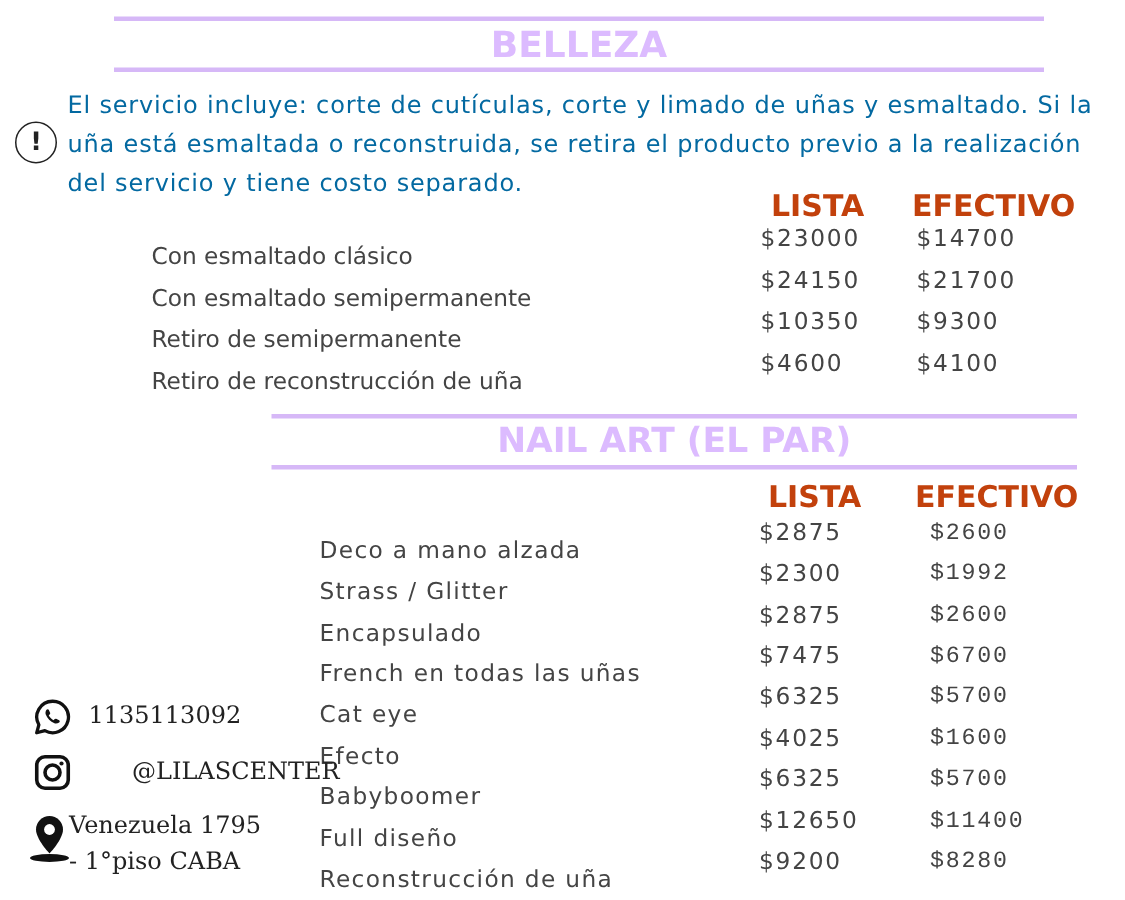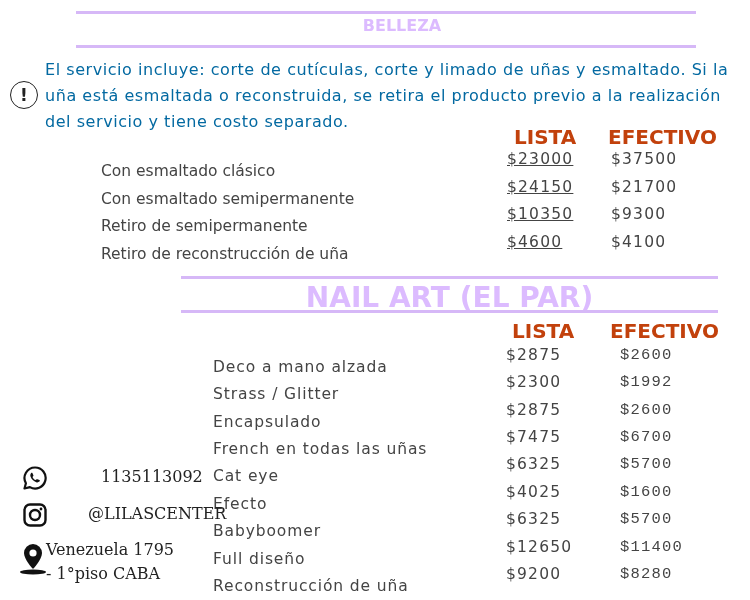--- a/index.html
+++ b/index.html
@@ -5,42 +5,42 @@
   html, body { margin: 0; padding: 0; }
   body {
     width: 750px; height: 600px; background: #ffffff; position: relative; overflow: hidden;
     font-family: "DejaVu Sans", sans-serif; color: #3a3a3a;
   }
   .hline { position: absolute; height: 3px; background: #d6b8f7; }
   .section-title {
     position: absolute; text-align: center; color: #dcbbff; font-weight: bold;
     font-family: "DejaVu Sans", sans-serif; letter-spacing: 0px;
   }
-  #title-belleza { left: 92px; width: 620px; top: 16px; font-size: 16px; }
-  #title-nailart { left: 181px; width: 537px; top: 281px; font-size: 28px; }
+  #title-belleza { left: 76px; width: 620px; top: 16px; font-size: 24px; }
+  #title-nailart { left: 181px; width: 537px; top: 281px; font-size: 23px; }
 
   .note {
     position: absolute; left: 45px; top: 57px; width: 690px;
     font-size: 16px; line-height: 26px; color: #0369a1; letter-spacing: 0.55px;
   }
   .warn-icon {
     position: absolute; left: 10px; top: 81px; width: 26px; height: 26px;
     border: 1.5px solid #222; border-radius: 50%;
     display: flex; align-items: center; justify-content: center;
     font-size: 17px; font-weight: bold; color: #222; font-family: "DejaVu Sans", sans-serif;
   }
 
   .col-head { position: absolute; font-weight: bold; font-size: 20px; color: #c2410c; }
 
   .row { position: absolute; font-size: 15.5px; color: #444; white-space: nowrap; }
   .row .name { position: absolute; left: 0; margin-top: 12px; }
   .row .p1, .row .p2 { position: absolute; letter-spacing: 1.2px; }
 
   .sec1 .row { left: 101px; }
-  .sec1 .p1 { left: 406px; text-decoration: underline; }
+  .sec1 .p1 { left: 406px; }
   .sec1 .p2 { left: 510px; }
 
   .sec2 .row { left: 213px; letter-spacing: 0.9px; }
   .sec2 .p1 { left: 293px; text-align: center; }
   .sec2 .p2 { left: 407px; font-family: Liberation Mono, monospace; }
 
   .contact { position: absolute; font-family: "DejaVu Serif", serif; color: #222; font-size: 16px; }
   .contact .icon { position: absolute; }
 </style>
 </head>
@@ -53,21 +53,21 @@
 <div class="warn-icon">!</div>
 <div class="note">El servicio incluye: corte de cutículas, corte y limado de uñas y esmaltado. Si la uña está esmaltada o reconstruida, se retira el producto previo a la realización del servicio y tiene costo separado.</div>
 
 <div class="col-head" style="left:514px; top:125px;">LISTA</div>
 <div class="col-head" style="left:608px; top:125px;">EFECTIVO</div>
 
 <div class="sec1">
   <div class="row" style="top:150px;">
     <span class="name">Con esmaltado clásico</span>
     <span class="p1">$23000</span>
-    <span class="p2">$37500</span>
+    <span class="p2">$14700</span>
   </div>
   <div class="row" style="top:178px;">
     <span class="name">Con esmaltado semipermanente</span>
     <span class="p1">$24150</span>
     <span class="p2">$21700</span>
   </div>
   <div class="row" style="top:205px;">
     <span class="name">Retiro de semipermanente</span>
     <span class="p1">$10350</span>
     <span class="p2">$9300</span>
@@ -132,21 +132,21 @@
     <span class="p1">$9200</span>
     <span class="p2">$8280</span>
   </div>
 </div>
 
 <div class="contact" style="left:20px; top:465px;">
   <svg class="icon" width="26" height="26" viewBox="0 0 26 26" style="left:2px; top:0;">
     <path d="M13 2.5a10.5 10.5 0 0 0-9.1 15.7L2.5 23.5l5.4-1.4A10.5 10.5 0 1 0 13 2.5z" fill="none" stroke="#111" stroke-width="2.2" stroke-linejoin="round"></path>
     <path d="M9 8.2c.4-.6 1.2-.6 1.5 0l.9 2c.2.4 0 .8-.3 1.1l-.6.6c.6 1.4 1.8 2.6 3.2 3.2l.6-.6c.3-.3.7-.4 1.1-.3l2 .9c.6.3.6 1.1 0 1.5-.9.7-2 1-3.1.6-2.7-1-4.8-3.1-5.8-5.8-.4-1.1-.1-2.3.5-3.2z" fill="#111"></path>
   </svg>
-  <span style="position:absolute; left:39px; top:2px; white-space:nowrap;margin-left:42px;">1135113092</span>
+  <span style="position:absolute; left:39px; top:2px; white-space:nowrap;">1135113092</span>
 </div>
 
 <div class="contact" style="left:20px; top:502px;">
   <svg class="icon" width="26" height="26" viewBox="0 0 26 26" style="left:2px; top:0;">
     <rect x="2.5" y="2.5" width="21" height="21" rx="5.5" fill="none" stroke="#111" stroke-width="2.4"></rect>
     <circle cx="13" cy="13" r="5" fill="none" stroke="#111" stroke-width="2.4"></circle>
     <circle cx="19" cy="7" r="1.4" fill="#111"></circle>
   </svg>
   <span style="position:absolute; left:39px; top:2px; white-space:nowrap;margin-left:29px;">@LILASCENTER</span>
 </div>

